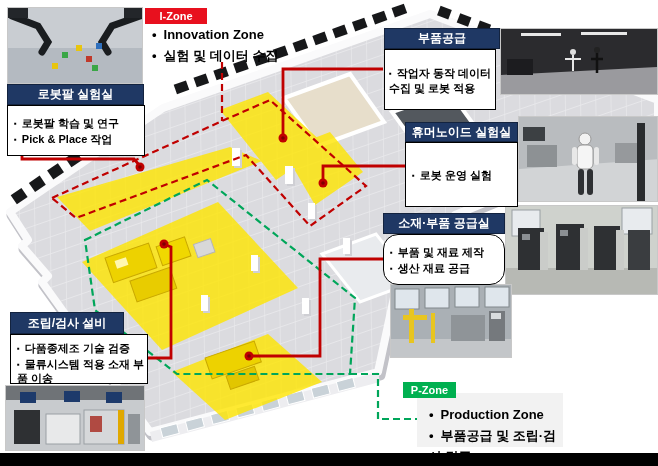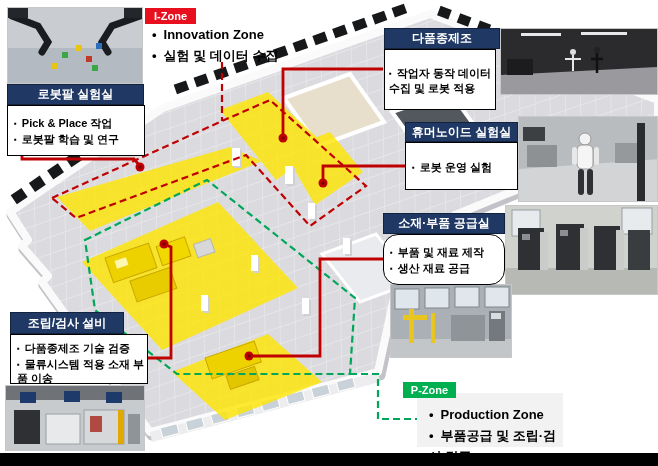--- a/index.html
+++ b/index.html
@@ -299,48 +299,48 @@
     <rect x="84" y="30" width="12" height="16" fill="#b04a42"></rect>
     <rect x="122" y="28" width="12" height="30" fill="#8f9498"></rect>
   </svg>
 </div>
 
 <div class="abs co-header" style="left:7px;top:84px;width:137px;height:21px;">
   <span>로봇팔 실험실</span>
 </div>
 <div class="abs co-list vcenter" style="left:7px;top:105px;width:138px;height:51px;">
   <ul>
+    <li>로봇팔 학습 및 연구</li>
     <li>Pick &amp; Place 작업</li>
-    <li>로봇팔 학습 및 연구</li>
-  </ul>
-</div>
-
-<div class="abs zone-badge badge-red" style="left:145px;top:8px;width:51px;height:16px;">
+  </ul>
+</div>
+
+<div class="abs zone-badge badge-red" style="left:145px;top:8px;width:62px;height:16px;">
   <span>I-Zone</span>
 </div>
 <div class="abs zone-list" style="left:152px;top:25px;width:145px;">
   <ul>
     <li>Innovation Zone</li>
     <li>실험 및 데이터 수집</li>
   </ul>
 </div>
 
 <div class="abs co-header" style="left:384px;top:28px;width:116px;height:21px;">
-  <span>다품종제조</span>
+  <span>부품공급</span>
 </div>
 <div class="abs co-list vcenter" style="left:384px;top:49px;width:112px;height:61px;padding-left:4px;">
   <ul>
     <li>작업자 동작 데이터 수집 및 로봇 적용</li>
   </ul>
 </div>
 
 <div class="abs co-header" style="left:405px;top:122px;width:113px;height:20px;">
   <span>휴머노이드 실험실</span>
 </div>
-<div class="abs co-list vcenter" style="left:405px;top:142px;width:113px;height:48px;">
+<div class="abs co-list vcenter" style="left:405px;top:142px;width:113px;height:65px;">
   <ul>
     <li>로봇 운영 실험</li>
   </ul>
 </div>
 
 <div class="abs co-header" style="left:383px;top:213px;width:122px;height:21px;">
   <span>소재·부품 공급실</span>
 </div>
 <div class="abs co-list vcenter" style="left:383px;top:234px;width:122px;height:51px;border-radius:15px;">
   <ul>

